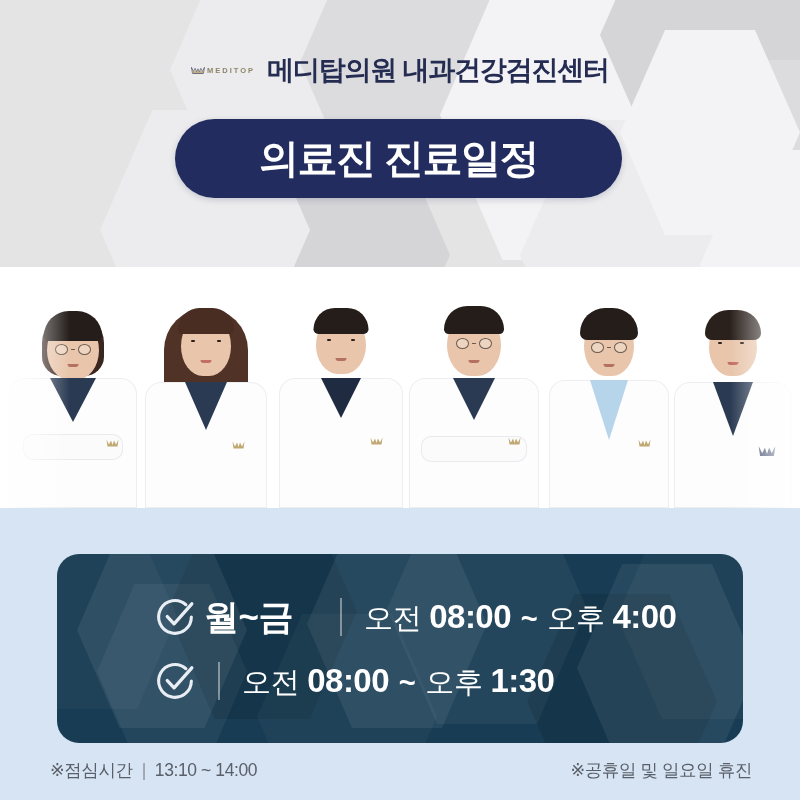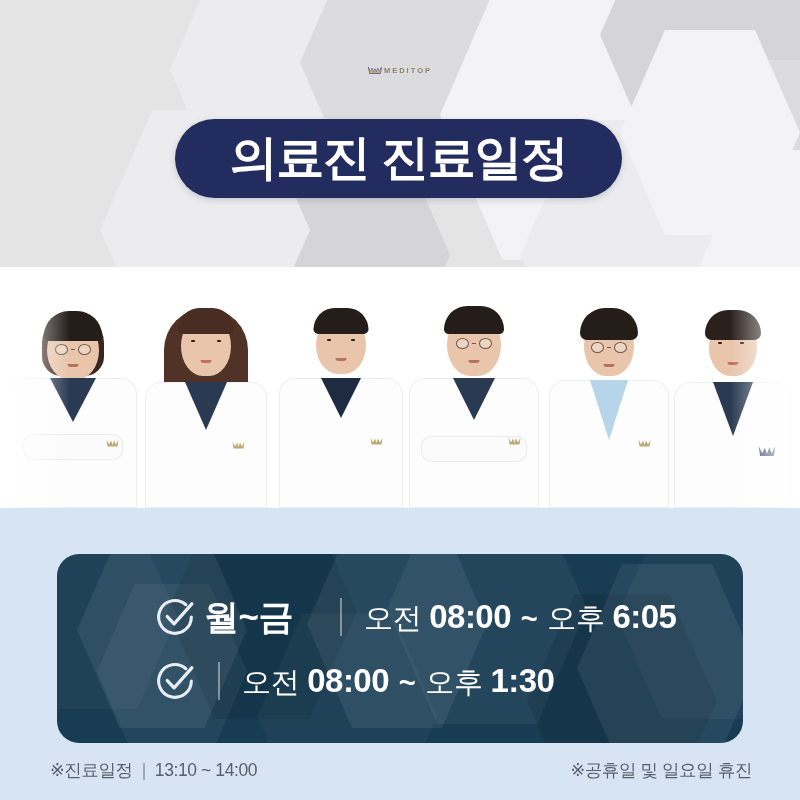--- a/index.html
+++ b/index.html
@@ -45,21 +45,21 @@
   }
 
   .title-pill {
     position:absolute; left:175px; top:119px; width:447px; height:79px;
     background:#232c5e;
     border-radius:40px;
     display:flex; align-items:center; justify-content:center;
     box-shadow:0 2px 6px rgba(30,40,80,0.18);
   }
   .title-pill-text {
-    color:#ffffff; font-size:48px; font-weight:700;
+    color:#ffffff; font-size:40px; font-weight:700;
     letter-spacing:-1.5px; line-height:1; white-space:nowrap;
     margin-top:-2px;
   }
 
   
   .photo-band {
     position:absolute; left:0; top:267px; width:800px; height:241px;
     background:#ffffff; overflow:hidden;
   }
   .doctor {
@@ -195,20 +195,21 @@
       <div class="logo-wrap">
         <svg class="crown-svg" width="58" height="34" viewBox="0 0 58 34">
           <path d="M2 6 L10 24 L17 10 L24 26 L29 12 L34 26 L41 10 L48 24 L56 6
                    L52 30 L6 30 Z" fill="none" stroke="#2c3358" stroke-width="2.4" stroke-linejoin="round"></path>
           <path d="M6 14 L12 25 L18 15 L24 27 L29 17 L34 27 L40 15 L46 25 L52 14
                    L50 30 L8 30 Z" fill="#c2ab78" opacity="0.92"></path>
           <rect x="6" y="30.5" width="46" height="2" fill="#2c3358"></rect>
         </svg>
         <div class="logo-word">MEDITOP</div>
       </div>
+      <div class="brand-name">메디탑의원 내과건강검진센터</div>
     </div>
 
     <div class="title-pill">
       <span class="title-pill-text">의료진 진료일정</span>
     </div>
   </div>
 
   <div class="photo-band">
 
     <div class="doctor" style="left:8px;width:130px;">
@@ -342,35 +343,35 @@
 
       <div class="sched-rows">
 
         <div class="sched-row">
           <svg class="check-icon" viewBox="0 0 44 44">
             <path d="M34 8.5 A18 18 0 1 0 40 22" fill="none" stroke="#e9eef4" stroke-width="3.4" stroke-linecap="round"></path>
             <path d="M13.5 21.5 L21 29.5 L40.5 7.5" fill="none" stroke="#e9eef4" stroke-width="3.6" stroke-linecap="round" stroke-linejoin="round"></path>
           </svg>
           <span class="day-label">월~금</span>
           <span class="divider"></span>
-          <span class="time-text"><span>오전</span> <b>08:00</b> <span class="tilde">~</span> <span>오후</span> <b>6:05</b></span>
+          <span class="time-text"><span>오전</span> <b>08:00</b> <span class="tilde">~</span> <span>오후</span> <b>4:00</b></span>
         </div>
 
         <div class="sched-row">
           <svg class="check-icon" viewBox="0 0 44 44">
             <path d="M34 8.5 A18 18 0 1 0 40 22" fill="none" stroke="#e9eef4" stroke-width="3.4" stroke-linecap="round"></path>
             <path d="M13.5 21.5 L21 29.5 L40.5 7.5" fill="none" stroke="#e9eef4" stroke-width="3.6" stroke-linecap="round" stroke-linejoin="round"></path>
           </svg>
           <span class="divider"></span>
           <span class="time-text"><span>오전</span> <b>08:00</b> <span class="tilde">~</span> <span>오후</span> <b>1:30</b></span>
         </div>
 
       </div>
     </div>
 
     <div class="foot-left">
-      <span>※진료일정</span><span class="foot-sep">|</span><span>13:10 ~ 14:00</span>
+      <span>※점심시간</span><span class="foot-sep">|</span><span>13:10 ~ 14:00</span>
     </div>
 
     <div class="foot-right">※공휴일 및 일요일 휴진</div>
 
   </div>
 </div>
 
 </body></html>

